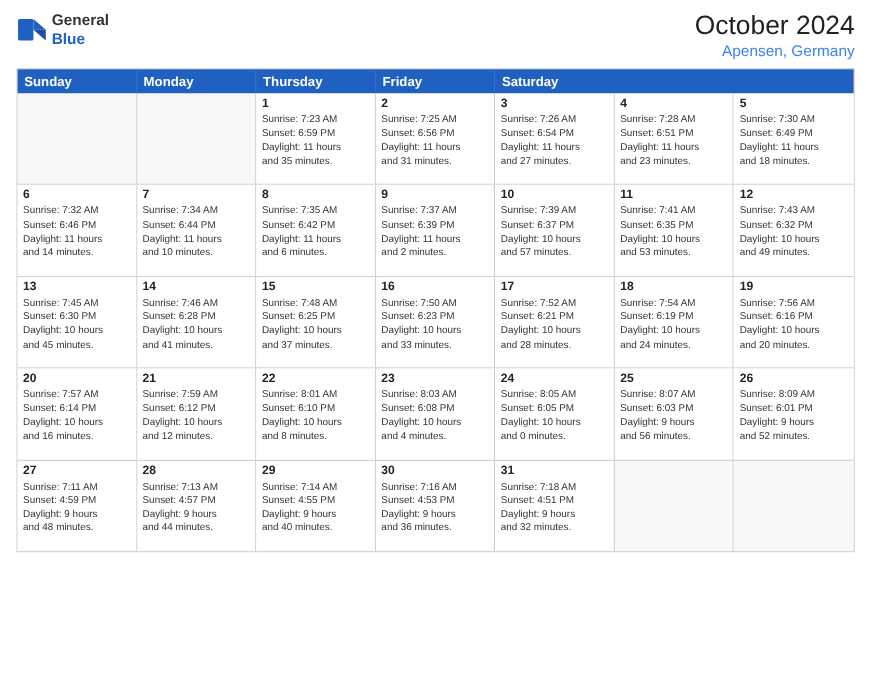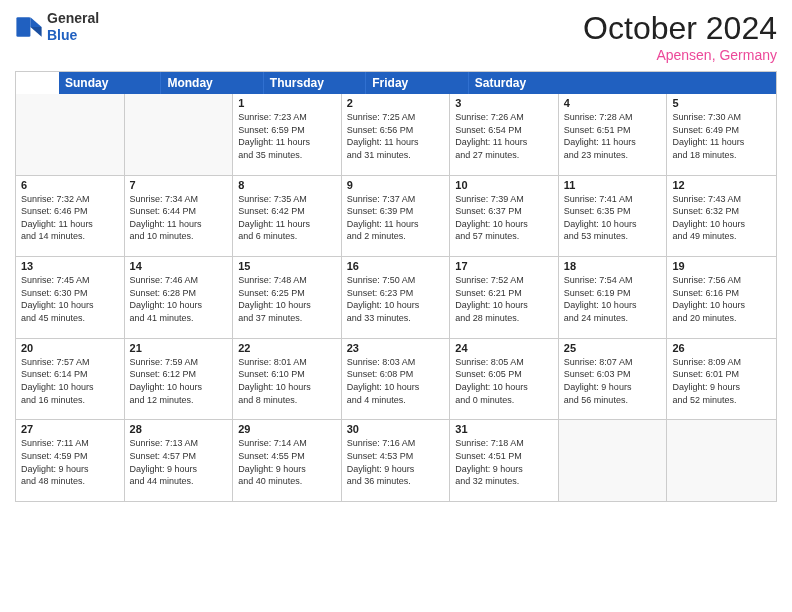--- a/index.html
+++ b/index.html
@@ -34,39 +34,38 @@
       line-height: 1.1;
     }
     .logo-icon {
       width: 28px;
       height: 28px;
     }
     .title-block {
       text-align: right;
     }
     .month-title {
-      font-size: 32px;
+      font-size: 24px;
       font-weight: normal;
       color: #222;
     }
     .location {
       font-size: 14px;
-      color: #ec4899;
+      color: #3b82f6;
     }
     .calendar {
       flex: 1;
       display: flex;
       flex-direction: column;
       border: 1px solid #ccc;
     }
     .cal-header {
       display: grid;
       grid-template-columns: repeat(7, 1fr);
       background: #2060c0;
-      margin-left: 43px;
     }
     .cal-header-cell {
       color: #fff;
       font-size: 12px;
       font-weight: bold;
       padding: 4px 6px;
       border-right: 1px solid #3070d0;
     }
     .cal-header-cell:last-child { border-right: none; }
     .cal-body {

